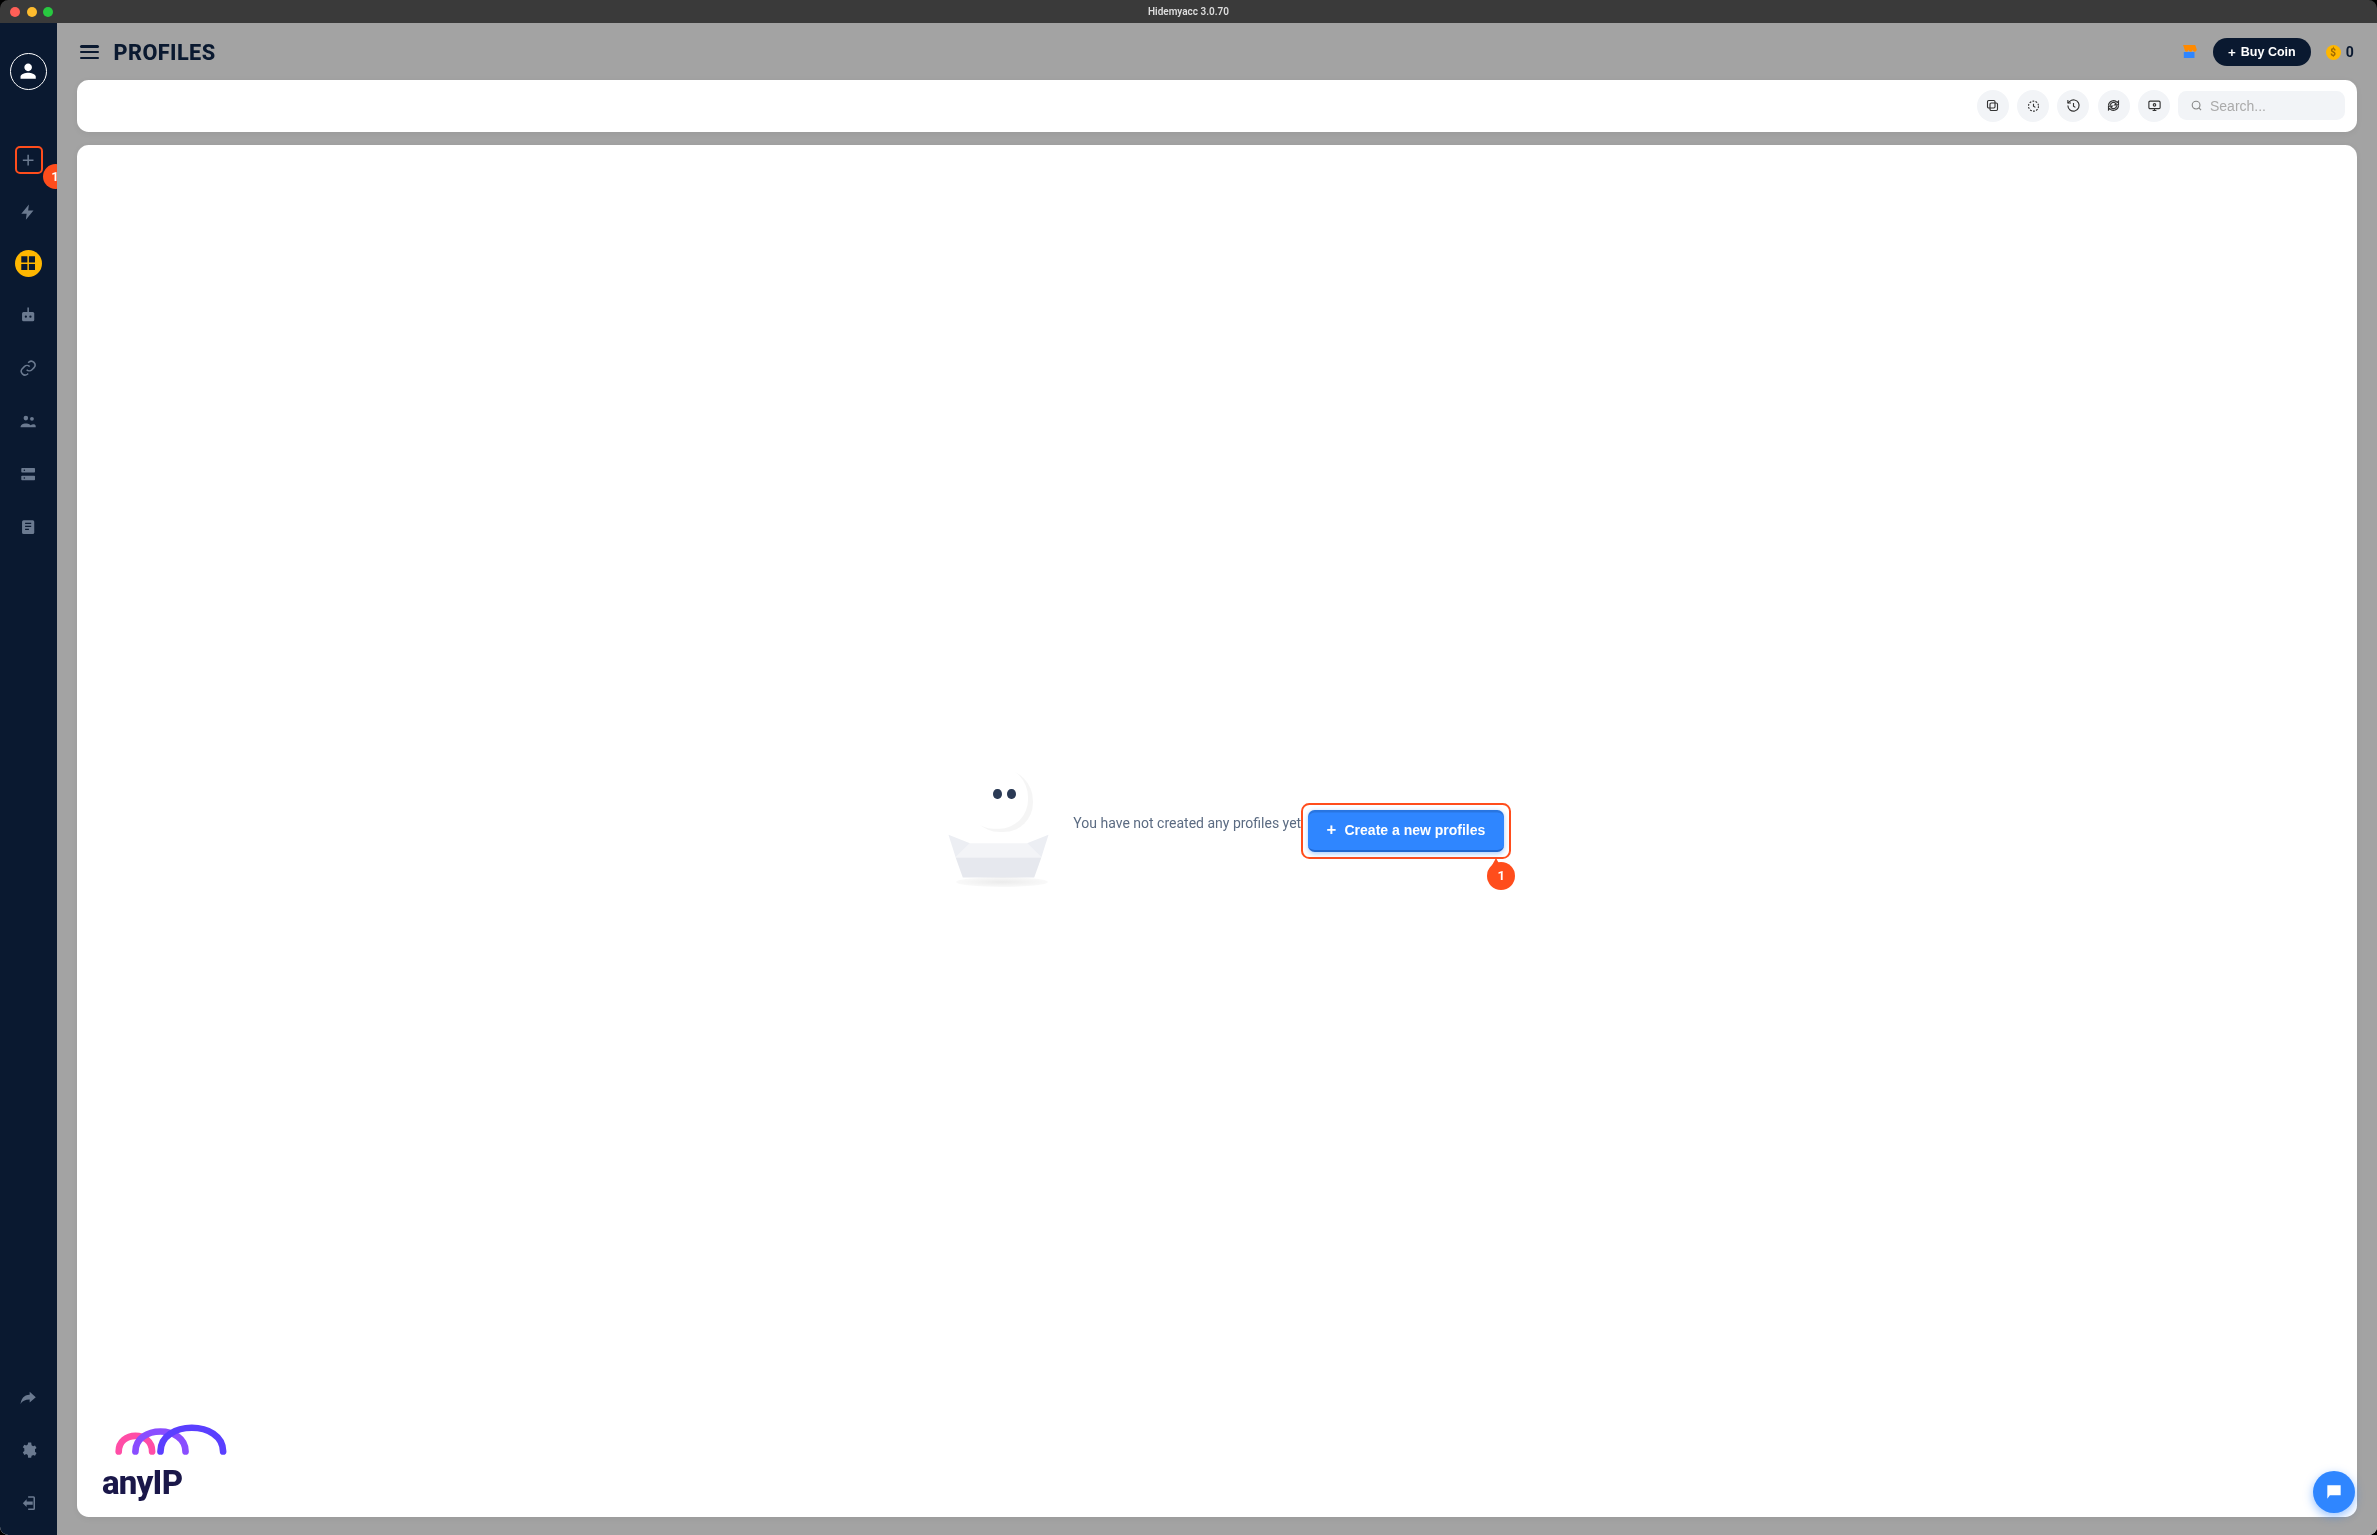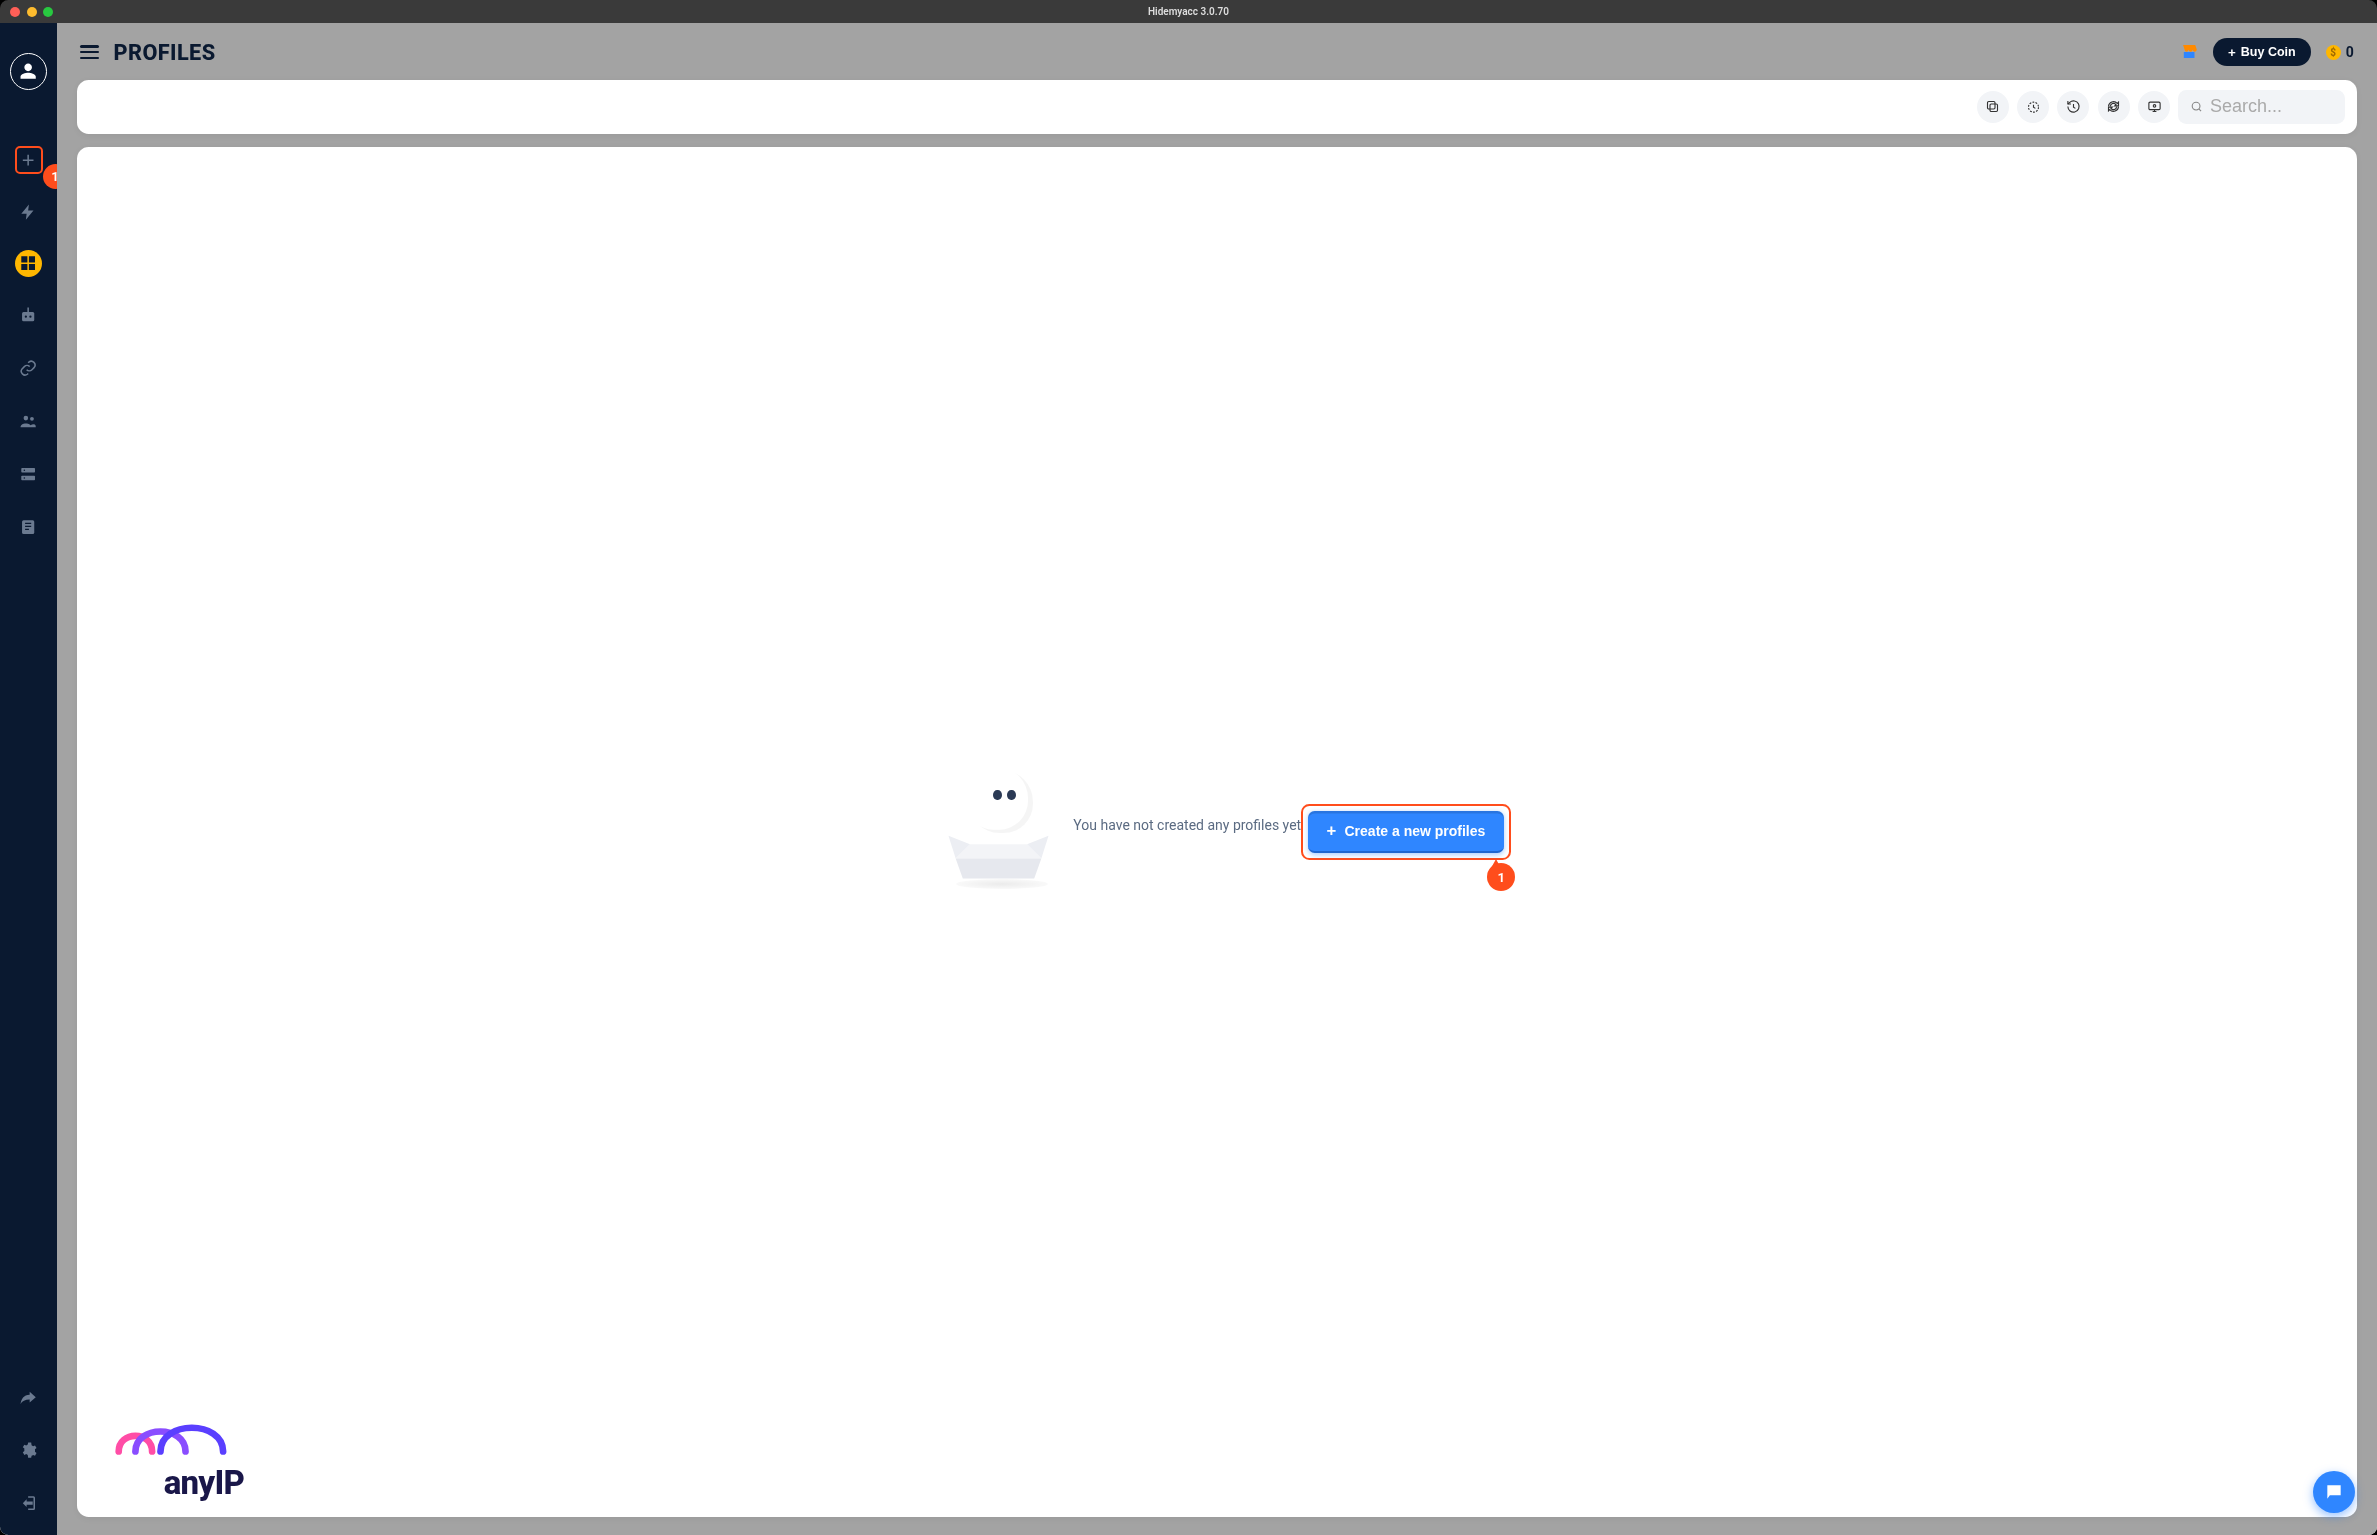--- a/index.html
+++ b/index.html
@@ -120,21 +120,21 @@
     background:#f2f4f7; display:flex; align-items:center; justify-content:center;
     cursor:pointer; color:#333;
   }
   .tool-btn svg { width:15px; height:15px; stroke:#333; fill:none; stroke-width:1.8;}
   .search-wrap {
     background:#f2f4f7; border-radius:8.3px; display:flex; align-items:center;
     padding:6.7px 11.7px; gap:6.7px; min-width:167px;
   }
   .search-wrap svg { width:13.3px; height:13.3px; stroke:#888; fill:none; stroke-width:2;}
   .search-input {
-    border:none; background:transparent; outline:none; font-size:18px; color:#333;
+    border:none; background:transparent; outline:none; font-size:14px; color:#333;
     width:117px;
   }
   .search-input::placeholder { color:#aaa; }
 
   
   .content-card {
     flex:1;
     background:#fff; border-radius:11.7px; margin-top:13.3px;
     box-shadow: 0 1.7px 6.7px rgba(0,0,0,0.05);
     display:flex; align-items:center; justify-content:center;
@@ -181,21 +181,21 @@
   }
   .annot-tail {
     position:absolute; right:6.7px; bottom:-11.7px; width:0; height:0;
     border-left:6.7px solid transparent; border-right:6.7px solid transparent;
     border-bottom:11.7px solid #ff4d1c;
   }
 
   
   .watermark {
     position:absolute; left:25px; bottom:15px;
-    display:flex; flex-direction:column; align-items:flex-end;
+    display:flex; flex-direction:column; align-items:flex-start;
     pointer-events:none;
   }
   .watermark svg { width:142px; height:58px; }
   .watermark-text { font-size:33px; font-weight:800; color:#1a1749; margin-top:-5px; letter-spacing:-0.8px;}
 
   
   .chat-fab {
     position:absolute; right:21.7px; bottom:21.7px;
     width:42px; height:42px; border-radius:50%;
     background:#2f86ff; display:flex; align-items:center; justify-content:center;

